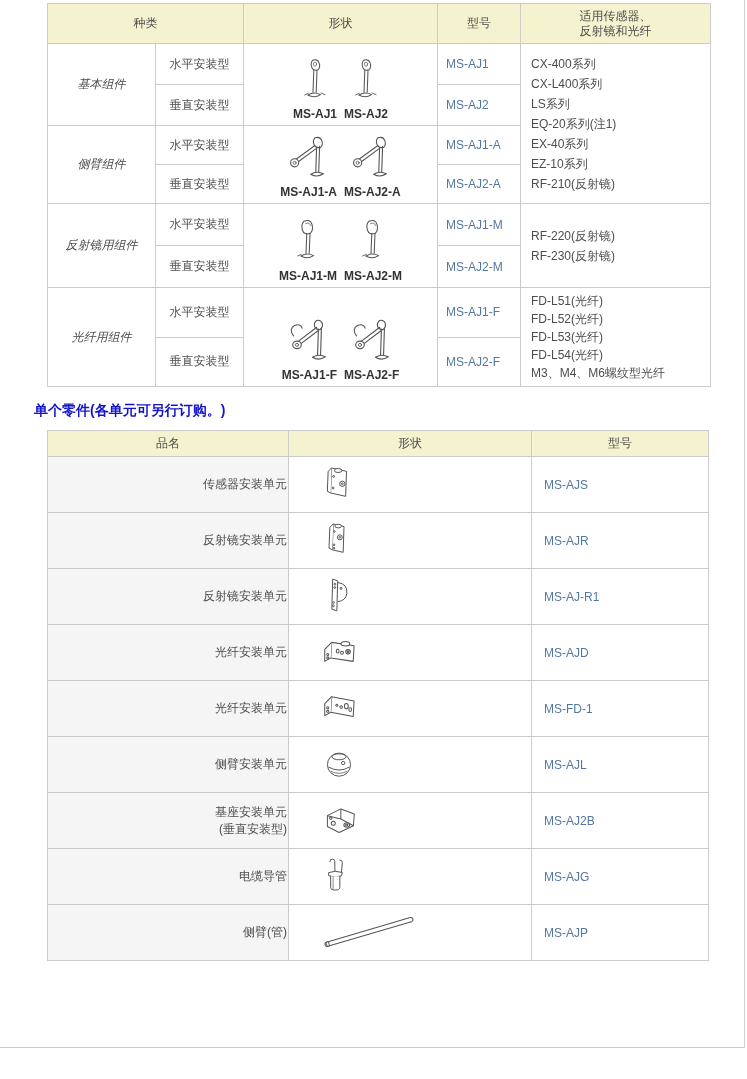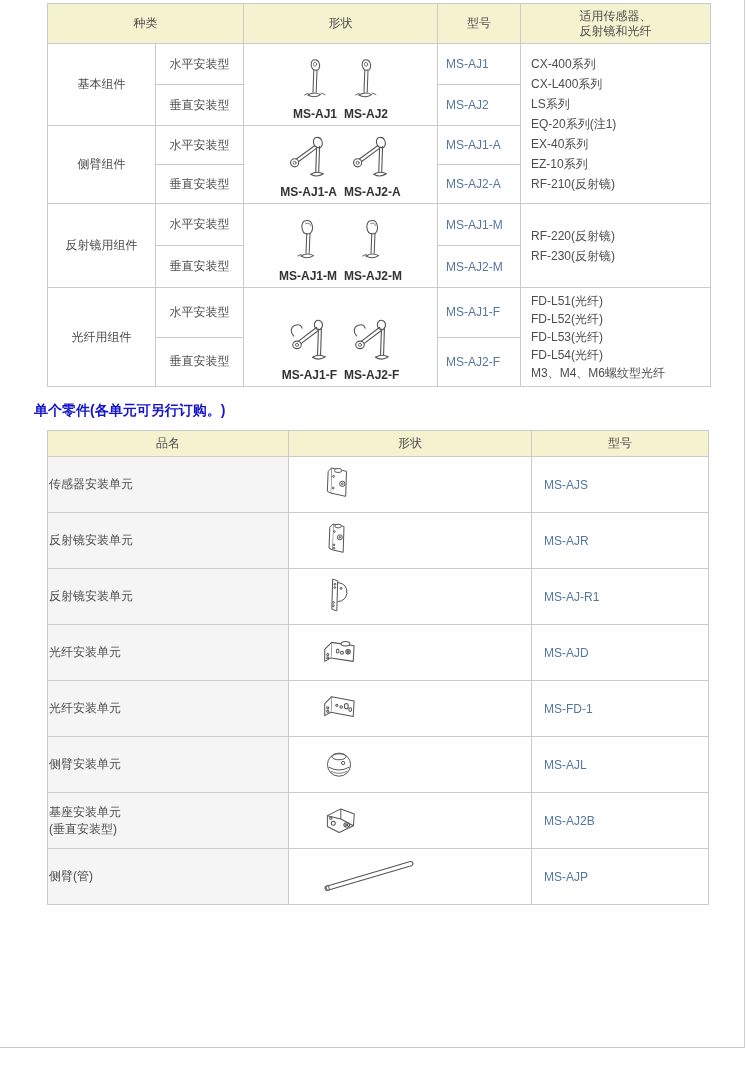--- a/index.html
+++ b/index.html
@@ -16,38 +16,38 @@
   .frame{position:absolute;left:0;top:0;width:745px;height:1048px;border-right:1px solid #CFCFCF;border-bottom:1px solid #C9C9C9;}
   .content{position:absolute;left:30px;top:3px;width:700px;}
 
   table{border-collapse:collapse;table-layout:fixed;}
   th,td{border:1px solid var(--border);font-size:12px;color:var(--text);overflow:hidden;}
   th{background:var(--header_bg);font-weight:normal;text-align:center;padding:3px 0;line-height:15px;}
 
   .t1{width:663px;margin-left:17px;}
   .t1 thead tr{height:40px;}
   .r41{height:41px;} .r39{height:39px;} .r42{height:42px;} .r49{height:49px;}
-  td.gname{text-align:center;}
+  td.gname{text-align:center;font-style:italic;}
   td.mount{text-align:center;}
   td.model{padding-left:8px;color:var(--model);}
   td.shape{vertical-align:bottom;padding:5px 0 4px;}
   .figs{display:flex;justify-content:center;align-items:flex-end;gap:7px;}
   .figs figure{margin:0;display:flex;flex-direction:column;align-items:center;}
   .figs figcaption{font-weight:bold;color:#333;font-size:12px;margin-top:1px;white-space:nowrap;}
   td.app{padding:4px 10px;line-height:20px;vertical-align:middle;}
   td.app.tight{line-height:18px;margin-top:25px;}
   td.app div{white-space:nowrap;}
 
   .note{margin:17px 0 0 0;font-size:12px;line-height:16px;}
   .section-title{margin:14px 0 0 4px;font-size:14px;line-height:18px;font-weight:bold;color:var(--heading);}
 
   .t2{width:661px;margin:11px 0 8px 17px;}
   .t2 thead tr{height:26px;}
   .t2 tbody tr{height:56px;}
-  td.pname{background:var(--label_bg);text-align:left;line-height:17px;}
+  td.pname{background:var(--label_bg);text-align:right;line-height:17px;}
   td.pshape{padding-left:30px;background:#fff;vertical-align:middle;}
   td.pmodel{padding-left:12px;color:var(--model);background:#fff;}
   .ic{display:inline-block;line-height:0;}
 </style>
 </head>
 <body>
 
 <div class="page">
   <div class="frame"></div>
   <div class="content">
@@ -392,20 +392,35 @@
                     <circle cx="17" cy="27" r="2.4"></circle>
                     <ellipse cx="33" cy="29" rx="3.4" ry="2.6"></ellipse>
                     <ellipse cx="33" cy="29" rx="1.4" ry="1"></ellipse>
                     <circle cx="14" cy="21" r="1.4"></circle>
                   </g>
                 </svg></span></td>
           <td class="pmodel">MS-AJ2B</td>
         </tr>
         <tr>
           <td class="pname">
+              <div>电缆导管</div>
+              <div></div>
+            </td>
+          <td class="pshape"><span class="ic"><svg viewBox="0 0 36 48" width="30" height="42">
+                  <g fill="#fff" stroke="#555" stroke-width="1.2" stroke-linecap="round" stroke-linejoin="round">
+                    <path d="M13 8 q0 -3 3 -3 q3 0 3 3 L19 19 M25 6 q3 0 3 3 L27 20" fill="none"></path>
+                    <path d="M12 21 q7 -3 16 0 L27 25 q-8 3 -15 0 z"></path>
+                    <path d="M14 25.5 L14 39 q0 3 5.5 3 q5.5 0 5.5 -3 L25 25.5"></path>
+                    <path d="M17 26 L17 41" fill="none" stroke-width="0.8"></path>
+                  </g>
+                </svg></span></td>
+          <td class="pmodel">MS-AJG</td>
+        </tr>
+        <tr>
+          <td class="pname">
               <div>侧臂(管)</div>
               <div></div>
             </td>
           <td class="pshape"><span class="ic"><svg viewBox="0 0 104 40" width="100" height="38">
                   <g stroke-linecap="round">
                     <path d="M8 34 L96 8" stroke="#555" stroke-width="5.6" fill="none"></path>
                     <path d="M8 34 L96 8" stroke="#fff" stroke-width="3.4" fill="none"></path>
                     <ellipse cx="8.5" cy="33.7" rx="1.5" ry="2.5" fill="#fff" stroke="#555" stroke-width="1" transform="rotate(-18 8.5 33.7)"></ellipse>
                   </g>
                 </svg></span></td>

